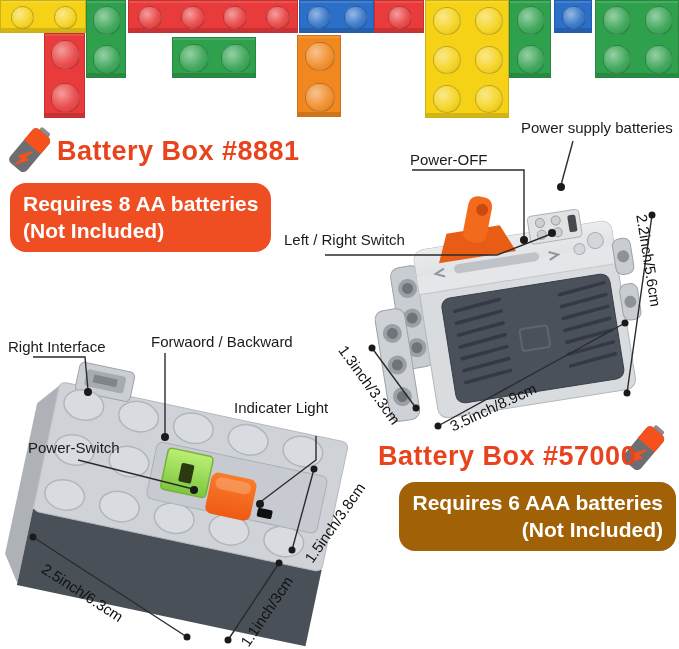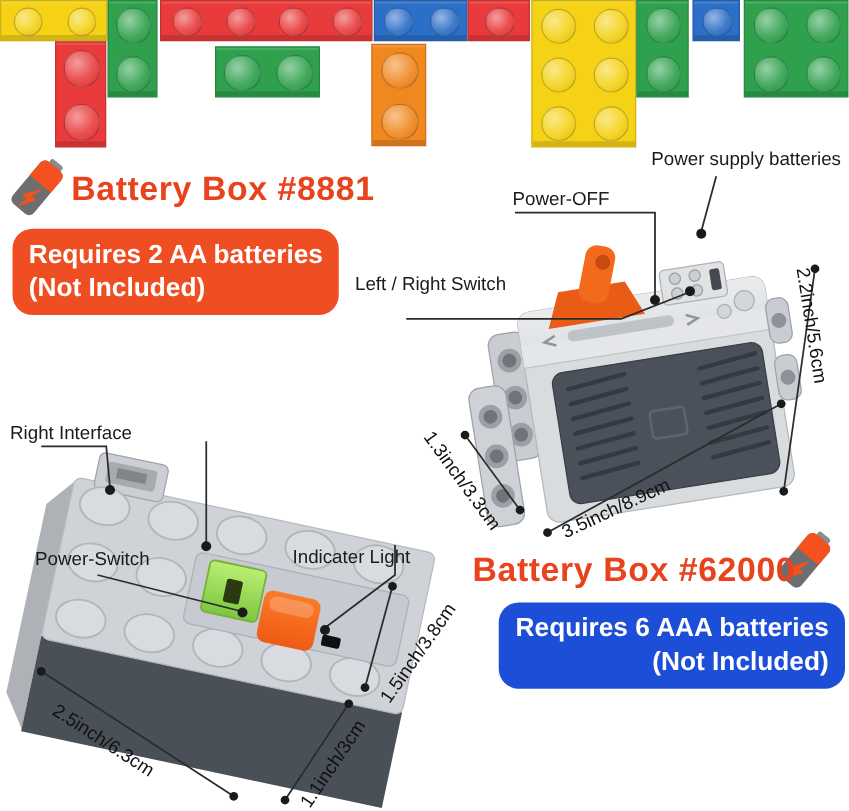--- a/index.html
+++ b/index.html
@@ -249,35 +249,36 @@
     <g transform="rotate(40 27 29)">
       <rect x="21" y="2" width="12" height="5" rx="2" fill="#8A8D90"></rect>
       <rect x="16" y="6" width="22" height="44" rx="5" fill="#6D6E71"></rect>
       <path d="M16 11 a5 5 0 0 1 5 -5 h12 a5 5 0 0 1 5 5 v13 h-22 z" fill="#F4511E"></path>
       <polygon points="29,28 21,40 26,40 24,50 33,36 28,36 31,28" fill="#F4511E"></polygon>
     </g>
   </svg>
 
   <div class="title" style="left: 57px; top: 136px; color: rgb(232, 67, 28);">Battery Box #8881</div>
   <div class="badge" style="left: 10px; top: 183px; background: rgb(239, 78, 34); color: rgb(255, 255, 255);">
-    <div class="bl">Requires 2 AA batteries</div>
+    <div class="bl">Requires 8 AA batteries</div>
     <div class="bl">(Not Included)</div>
   </div>
-  <div class="title" style="left: 378px; top: 441px; color: rgb(232, 67, 28);">Battery Box #62000</div>
-  <div class="badge right" style="right: 3px; top: 482px; background: #1d4ed8; color: rgb(255, 255, 255);">
+  <div class="title" style="left: 378px; top: 441px; color: rgb(232, 67, 28);">Battery Box #57000</div>
+  <div class="badge right" style="right: 3px; top: 482px; background: #a16207; color: rgb(255, 255, 255);">
     <div class="bl">Requires 6 AAA batteries</div>
     <div class="bl">(Not Included)</div>
   </div>
 
   <div class="lbl" style="left:521px;top:119px">Power supply batteries</div>
   <div class="lbl" style="left:410px;top:151px">Power-OFF</div>
-  <div class="lbl" style="left:284px;top:219px">Left / Right Switch</div>
+  <div class="lbl" style="left:284px;top:231px">Left / Right Switch</div>
   <div class="lbl" style="left:8px;top:338px">Right Interface</div>
+  <div class="lbl" style="left:151px;top:333px">Forwaord / Backward</div>
   <div class="lbl" style="left:28px;top:439px">Power-Switch</div>
-  <div class="lbl" style="left:234px;top:437px">Indicater Light</div>
+  <div class="lbl" style="left:234px;top:399px">Indicater Light</div>
 
   <div class="dim" style="left:650px;top:213px;transform:rotate(81deg)">2.2inch/5.6cm</div>
   <div class="dim" style="left:349px;top:342px;transform:rotate(54deg)">1.3inch/3.3cm</div>
   <div class="dim" style="left:447px;top:419px;transform:rotate(-25deg)">3.5inch/8.9cm</div>
   <div class="dim" style="left:48px;top:560px;transform:rotate(33deg)">2.5inch/6.3cm</div>
   <div class="dim" style="left:237px;top:640px;transform:rotate(-56deg)">1.1inch/3cm</div>
   <div class="dim" style="left:301px;top:556px;transform:rotate(-55deg)">1.5inch/3.8cm</div>
 
 </div>
 

